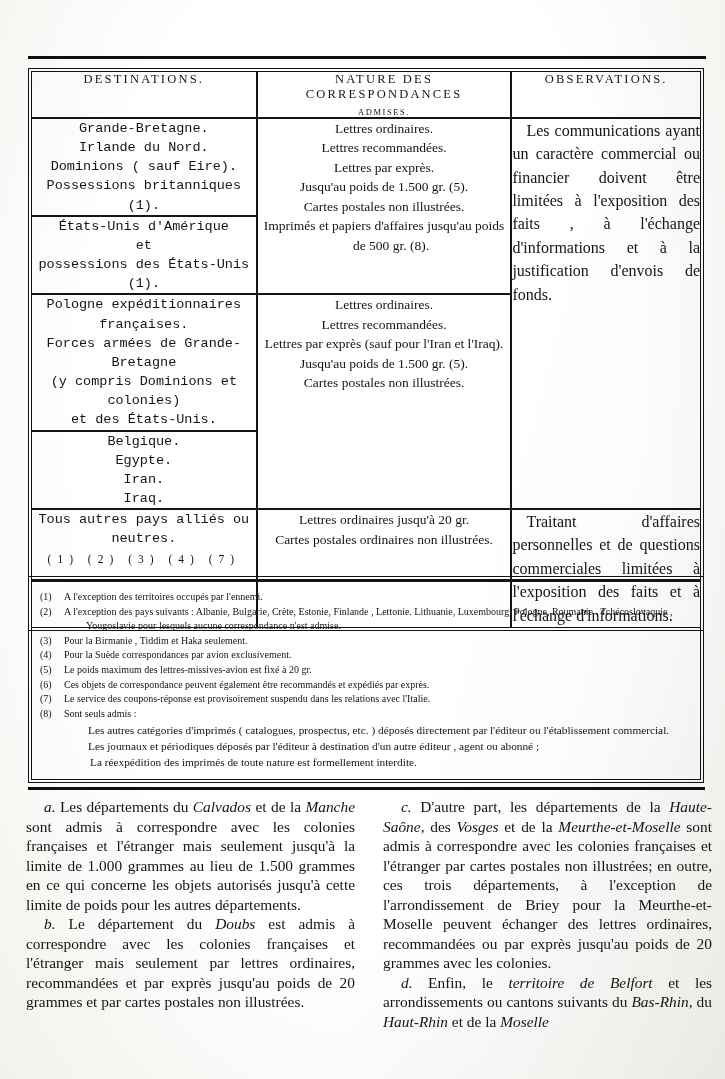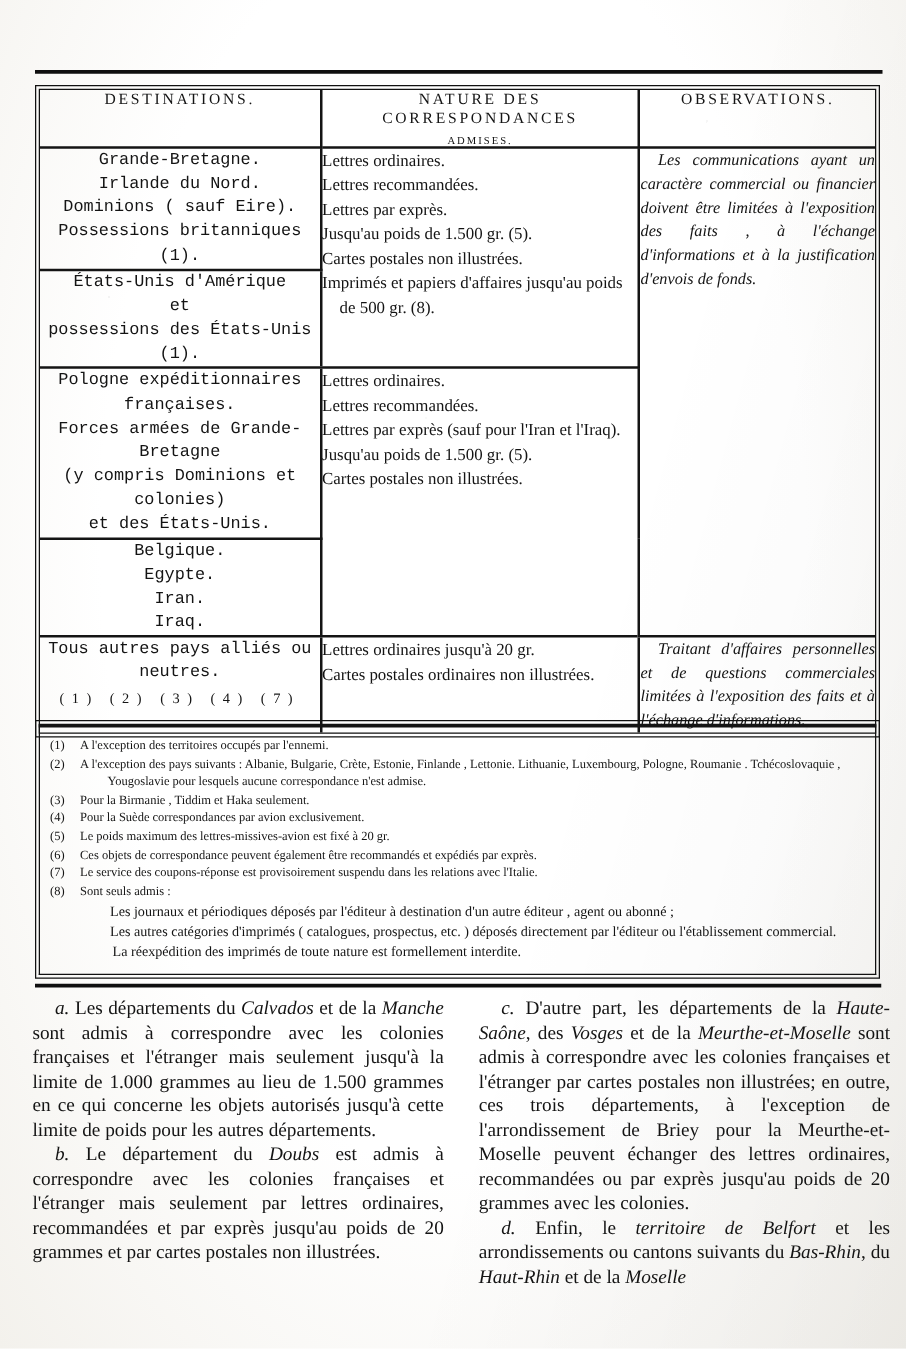--- a/index.html
+++ b/index.html
@@ -84,21 +84,21 @@
   }
   table.tbl td, table.tbl th {
     vertical-align: top;
     padding: 0;
   }
   .col-dest  { width: 224px; }
   .col-nat   { width: 254px; }
   .col-obs   { width: 188px; }
 
   .vline-l { border-right: 2px solid #141414; }
-  .vline-r { border-right: 2px solid #141414; }
+  .vline-r { border-right: 2px solid #141414; text-align: center; }
 
   .hdr-cell {
     text-align: center;
     padding: 16px 6px 10px 6px;
     border-bottom: 2.5px solid #141414;
   }
   .hdr-main {
     font-size: 12.5px;
     letter-spacing: 2.2px;
     font-weight: normal;
@@ -129,25 +129,24 @@
     font-size: 13.5px;
     line-height: 1.44;
     border-bottom: 2px solid #141414;
   }
   .nat-cell.last { border-bottom: none; }
   .nat-cell p { margin: 0; }
   .nat-cell p.hang { padding-left: 14px; text-indent: -14px; }
 
   .obs-cell {
     padding: 14px 10px 10px 12px;
-    font-size: 13px;
+    font-size: 16px;
     line-height: 1.46;
     text-align: justify;
     border-bottom: 2px solid #141414;
-    font-style: italic;
   }
   .obs-cell.last { border-bottom: none; }
   .obs-cell p { margin: 0; text-indent: 14px; }
 
   
   .notes {
     position: absolute;
     left: 28px; top: 576px;
     width: 670px;
     border: 1px solid #111;
@@ -314,22 +313,22 @@
   <div class="notes">
     <div class="notes-inner" id="notes-inner">
         <p class="note"><span class="mk">(1)</span><span>A l'exception des territoires occupés par l'ennemi.</span></p>
         <p class="note wrapline"><span class="mk">(2)</span><span>A l'exception des pays suivants : Albanie, Bulgarie, Crète, Estonie, Finlande , Lettonie. Lithuanie, Luxembourg, Pologne, Roumanie . Tchécoslovaquie , Yougoslavie pour lesquels aucune correspondance n'est admise.</span></p>
         <p class="note"><span class="mk">(3)</span><span>Pour la Birmanie , Tiddim et Haka seulement.</span></p>
         <p class="note"><span class="mk">(4)</span><span>Pour la Suède correspondances par avion exclusivement.</span></p>
         <p class="note"><span class="mk">(5)</span><span>Le poids maximum des lettres-missives-avion est fixé à 20 gr.</span></p>
         <p class="note"><span class="mk">(6)</span><span>Ces objets de correspondance peuvent également être recommandés et expédiés par exprès.</span></p>
         <p class="note"><span class="mk">(7)</span><span>Le service des coupons-réponse est provisoirement suspendu dans les relations avec l'Italie.</span></p>
         <p class="note"><span class="mk">(8)</span><span>Sont seuls admis :</span></p>
+        <p class="note-sub">Les autres catégories d'imprimés ( catalogues, prospectus, etc. ) déposés directement par l'éditeur ou l'établissement commercial.</p>
         <p class="note-sub">Les journaux et périodiques déposés par l'éditeur à destination d'un autre éditeur , agent ou abonné ;</p>
-        <p class="note-sub">Les autres catégories d'imprimés ( catalogues, prospectus, etc. ) déposés directement par l'éditeur ou l'établissement commercial.</p>
         <p class="note-sub2">La réexpédition des imprimés de toute nature est formellement interdite.</p>
       </div>
   </div>
 
   <div class="rule-bottom"></div>
   <div class="cols">
     <div class="col" id="col-left">
         <p><span class="letter">a.</span><span> Les départements du </span><i>Calvados</i><span> et de la </span><i>Manche</i><span> sont admis à correspondre avec les colonies françaises et l'étranger mais seulement jusqu'à la limite de 1.000 grammes au lieu de 1.500 grammes en ce qui concerne les objets autorisés jusqu'à cette limite de poids pour les autres départements.</span></p>
         <p><span class="letter">b.</span><span> Le département du </span><i>Doubs</i><span> est admis à correspondre avec les colonies françaises et l'étranger mais seulement par lettres ordinaires, recommandées et par exprès jusqu'au poids de 20 grammes et par cartes postales non illustrées.</span></p>
       </div>

